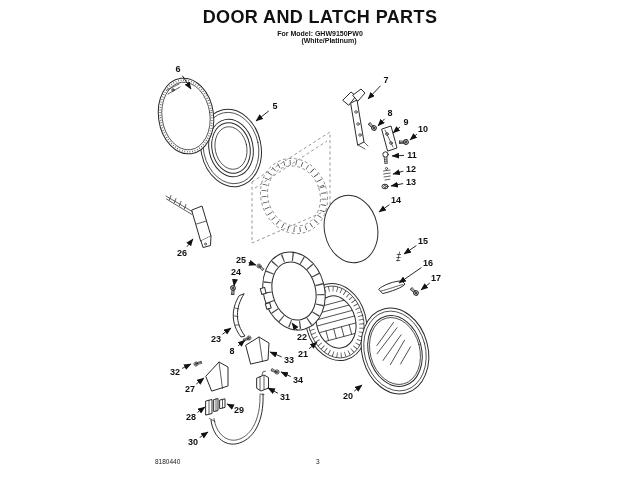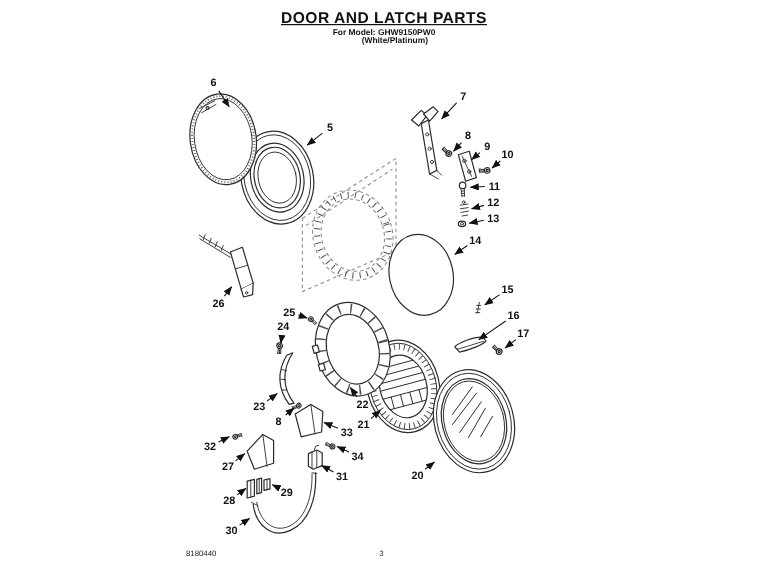--- a/index.html
+++ b/index.html
@@ -1,21 +1,21 @@
 <!DOCTYPE html>
 <html><head>
 <meta charset="utf-8">
 <style>
   html,body{margin:0;padding:0;background:#e8e8e8;}
   .page{
     position:relative;width:640px;height:480px;background:#ffffff;overflow:hidden;
     font-family:"Liberation Sans","DejaVu Sans",sans-serif;color:#111;
   }
   .hdr{position:absolute;top:7px;left:0;right:0;text-align:center;}
-  .hdr-title{font-size:13px;font-weight:bold;letter-spacing:.4px;text-decoration:underline;}
+  .hdr-title{font-size:18px;font-weight:bold;letter-spacing:.4px;}
   .hdr-model{font-size:7px;font-weight:bold;margin-top:2px;}
   .hdr-finish{font-size:7px;font-weight:bold;transform:translateX(9px);}
   .ft{position:absolute;font-size:6.5px;color:#222;}
   .ft-num{left:155px;top:458px;}
   .ft-page{left:316px;top:458px;}
   svg.diagram{position:absolute;left:0;top:0;}
   .ln{stroke:#2b2b2b;fill:none;stroke-width:1;stroke-linecap:round;stroke-linejoin:round;}
   .thin{stroke-width:.75;}
   .wh{fill:#ffffff;}
   .dash{stroke:#8d8d8d;fill:none;stroke-width:.9;stroke-dasharray:3 2.6;}

